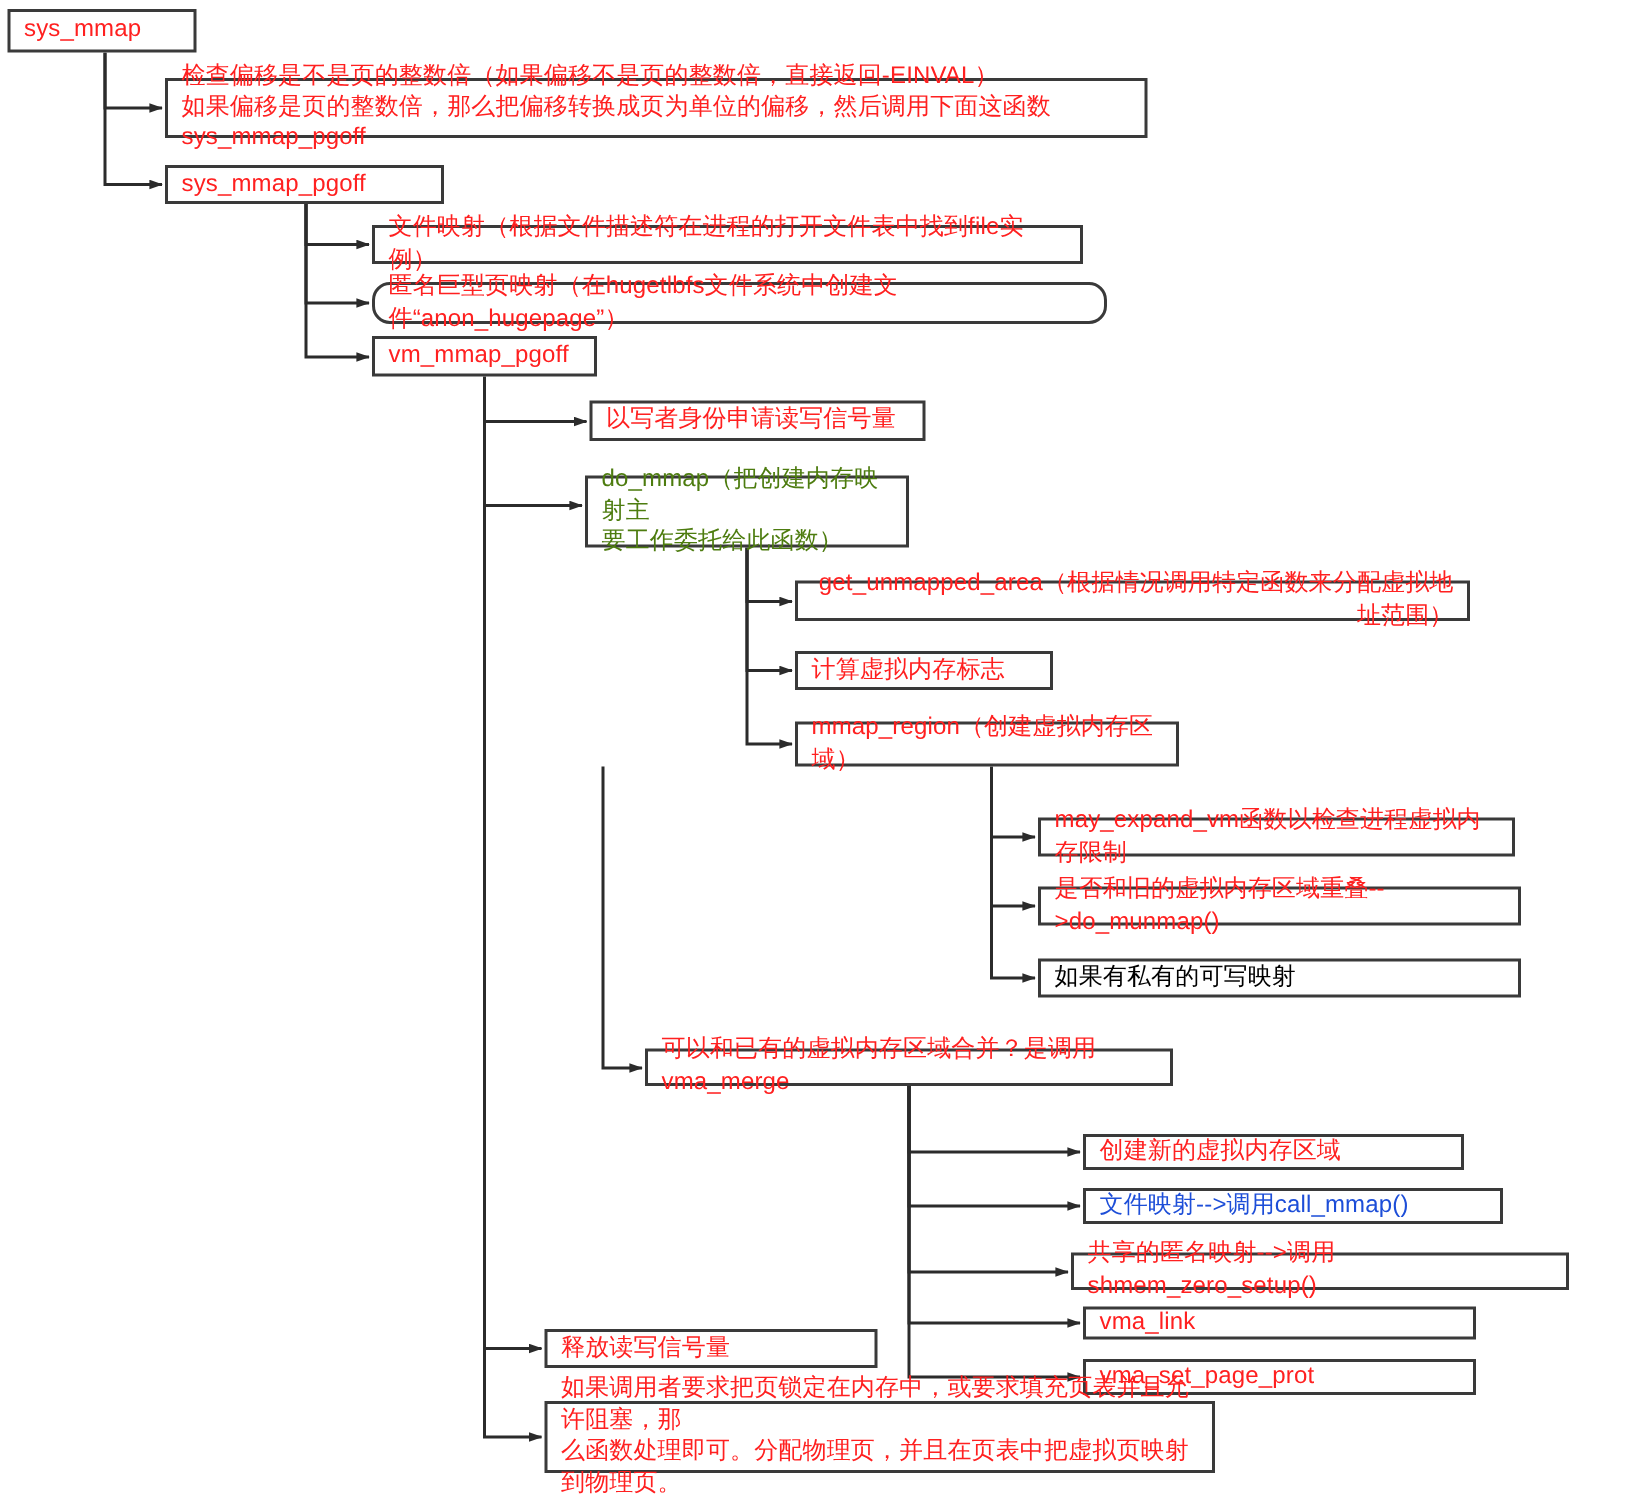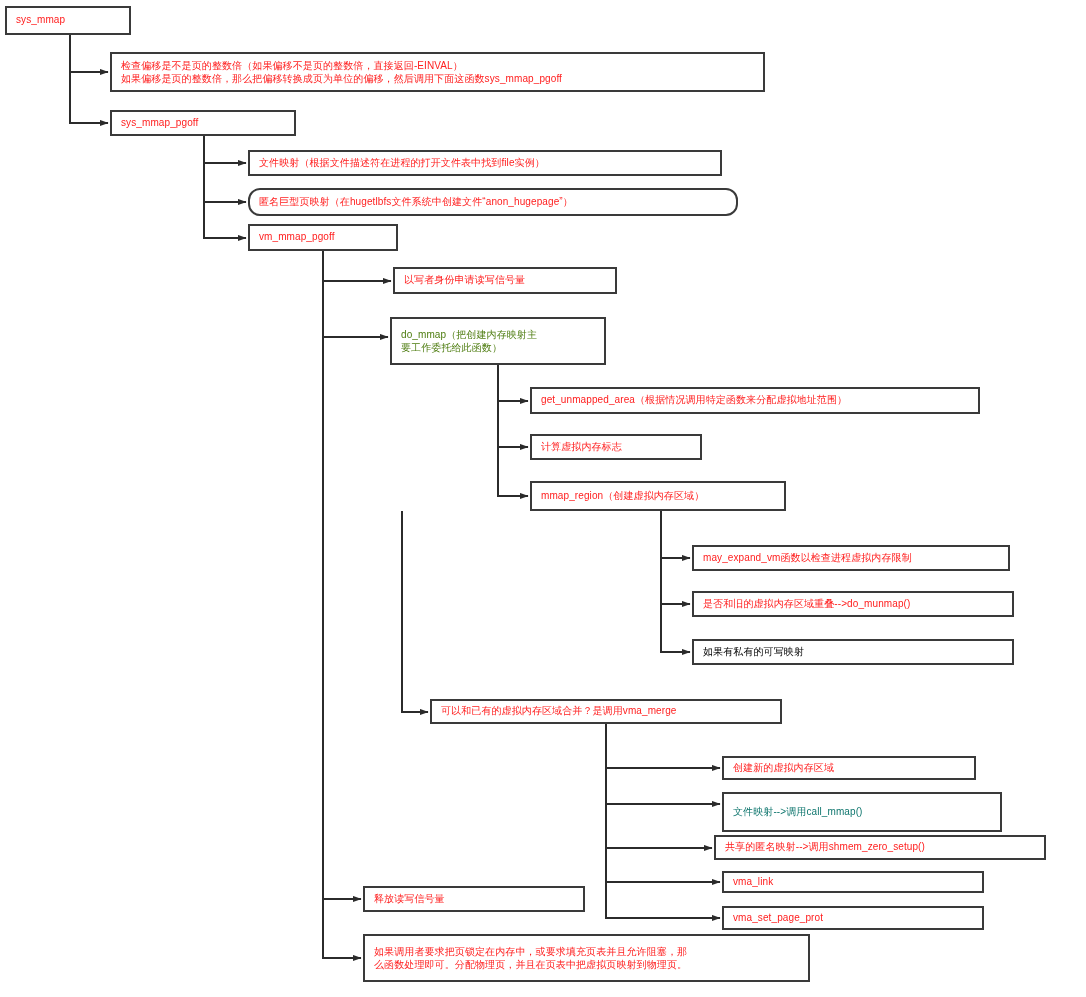--- a/index.html
+++ b/index.html
@@ -23,21 +23,21 @@
     width: 1086px;
     height: 997px;
     pointer-events: none;
   }
   .node {
     position: absolute;
     box-sizing: border-box;
     border: 2px solid #3a3a3a;
     background: #ffffff;
     color: #ff2020;
-    font-size: 10px;
+    font-size: 16px;
     line-height: 1.35;
     letter-spacing: 0.1px;
     display: flex;
     align-items: center;
     padding: 2px 9px 3px 9px;
     white-space: pre-line;
     z-index: 2;
   }
   .node.two-line {
     line-height: 1.30;
@@ -90,21 +90,21 @@
       <div class="node two-line" style="left: 390px; top: 317px; width: 216px; height: 48px; border-color: rgb(58, 58, 58); color: #4d7c0f;">do_mmap（把创建内存映射主
 要工作委托给此函数）</div>
       <div class="node" style="left: 530px; top: 387px; width: 450px; height: 27px; border-color: rgb(58, 58, 58); color: rgb(255, 32, 32); text-align: right;">get_unmapped_area（根据情况调用特定函数来分配虚拟地址范围）</div>
       <div class="node" style="left: 530px; top: 434px; width: 172px; height: 26px; border-color: rgb(58, 58, 58); color: rgb(255, 32, 32);">计算虚拟内存标志</div>
       <div class="node" style="left: 530px; top: 481px; width: 256px; height: 30px; border-color: rgb(58, 58, 58); color: rgb(255, 32, 32);">mmap_region（创建虚拟内存区域）</div>
       <div class="node" style="left: 692px; top: 545px; width: 318px; height: 26px; border-color: rgb(58, 58, 58); color: rgb(255, 32, 32);">may_expand_vm函数以检查进程虚拟内存限制</div>
       <div class="node" style="left: 692px; top: 591px; width: 322px; height: 26px; border-color: rgb(58, 58, 58); color: rgb(255, 32, 32);">是否和旧的虚拟内存区域重叠--&gt;do_munmap()</div>
       <div class="node" style="left: 692px; top: 639px; width: 322px; height: 26px; border-color: rgb(58, 58, 58); color: #000000;">如果有私有的可写映射</div>
       <div class="node" style="left: 430px; top: 699px; width: 352px; height: 25px; border-color: rgb(58, 58, 58); color: rgb(255, 32, 32);">可以和已有的虚拟内存区域合并？是调用vma_merge</div>
       <div class="node" style="left: 722px; top: 756px; width: 254px; height: 24px; border-color: rgb(58, 58, 58); color: rgb(255, 32, 32);">创建新的虚拟内存区域</div>
-      <div class="node" style="left: 722px; top: 792px; width: 280px; height: 40px; border-color: rgb(58, 58, 58); color: #0f766e;">文件映射--&gt;调用call_mmap()</div>
+      <div class="node" style="left: 722px; top: 792px; width: 280px; height: 24px; border-color: rgb(58, 58, 58); color: #1d4ed8;">文件映射--&gt;调用call_mmap()</div>
       <div class="node" style="left: 714px; top: 835px; width: 332px; height: 25px; border-color: rgb(58, 58, 58); color: rgb(255, 32, 32);">共享的匿名映射--&gt;调用shmem_zero_setup()</div>
       <div class="node" style="left: 722px; top: 871px; width: 262px; height: 22px; border-color: rgb(58, 58, 58); color: rgb(255, 32, 32);">vma_link</div>
       <div class="node" style="left: 722px; top: 906px; width: 262px; height: 24px; border-color: rgb(58, 58, 58); color: rgb(255, 32, 32);">vma_set_page_prot</div>
       <div class="node" style="left: 363px; top: 886px; width: 222px; height: 26px; border-color: rgb(58, 58, 58); color: rgb(255, 32, 32);">释放读写信号量</div>
       <div class="node two-line" style="left: 363px; top: 934px; width: 447px; height: 48px; border-color: rgb(58, 58, 58); color: rgb(255, 32, 32);">如果调用者要求把页锁定在内存中，或要求填充页表并且允许阻塞，那
 么函数处理即可。分配物理页，并且在页表中把虚拟页映射到物理页。</div>
     </div>
 </div>
 
 </body></html>

